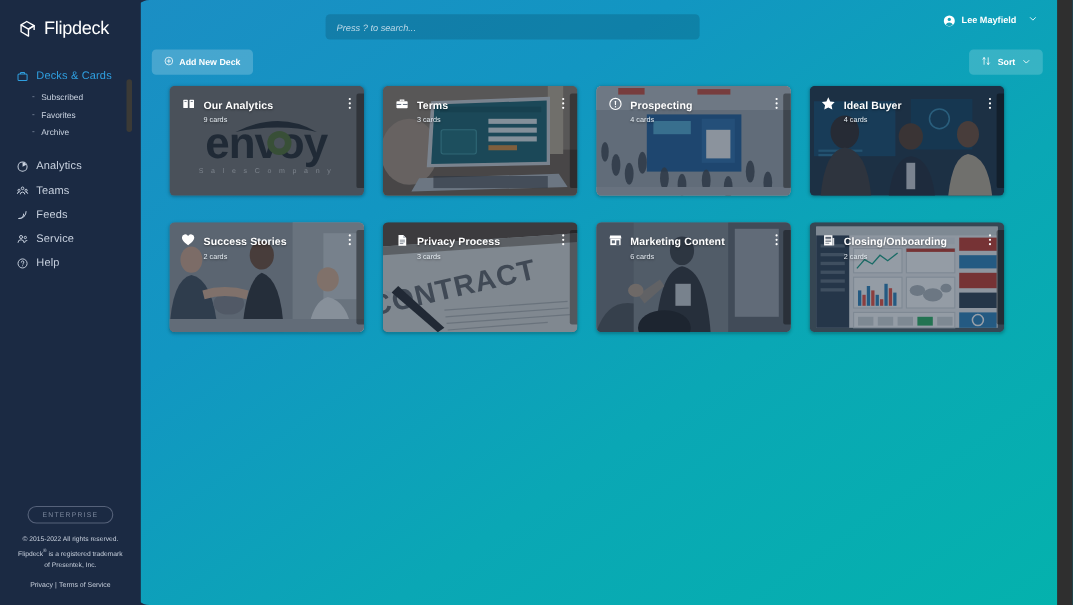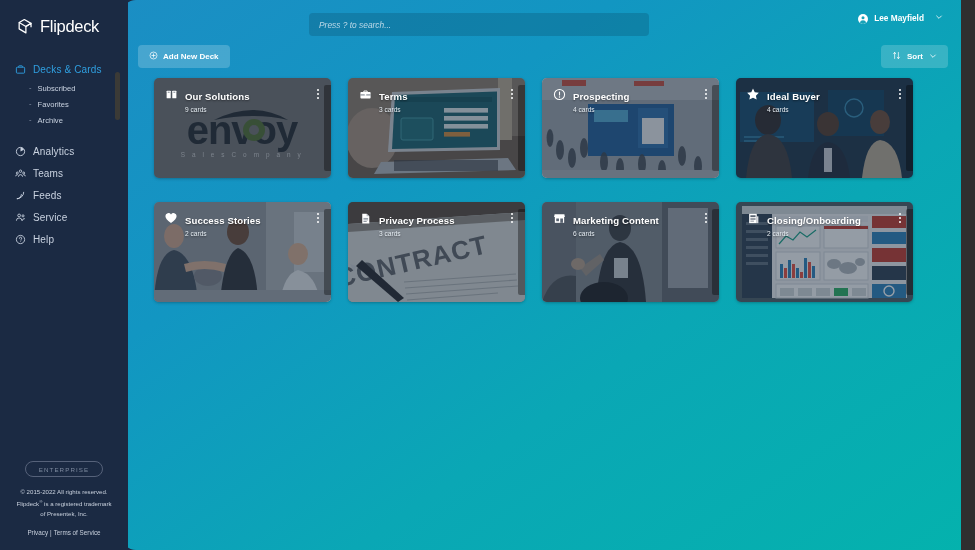--- a/index.html
+++ b/index.html
@@ -99,21 +99,21 @@
     background: linear-gradient(145deg, #1b8ec4 0%, #1296c2 30%, #0aa7b5 62%, #04b2ad 100%);
     overflow: hidden;
   }
 
   .topbar {
     position: relative;
     height: 41px;
     display: flex; align-items: center;
   }
   .search-wrap {
-    position: absolute; left: 187px; top: 13px;
+    position: absolute; left: 174px; top: 13px;
     width: 340px; height: 23px;
   }
   .search-input {
     width: 100%; height: 100%;
     background: rgba(10,80,110,0.30);
     border: none; border-radius: 4px;
     color: #d8eef7; font-size: 8.4px; font-style: italic;
     padding: 0 10px;
     font-family: "Liberation Sans", sans-serif;
     outline: none;
@@ -430,21 +430,21 @@
                   <rect x="3" y="5" width="7.6" height="14" rx="1"></rect>
                   <rect x="13.4" y="5" width="7.6" height="14" rx="1"></rect>
                 </g>
               <g fill="#5a6472">
                   <rect x="5" y="7" width="3.6" height="1.4"></rect>
                   <rect x="15.4" y="7" width="3.6" height="1.4"></rect>
                 </g>
             </svg>
           </span>
           <span class="deck-meta">
-            <span class="deck-title">Our Solutions</span>
+            <span class="deck-title">Our Analytics</span>
             <span class="deck-count" style="display:block">9 cards</span>
           </span>
           <span class="deck-kebab">
               <i></i>
               <i></i>
               <i></i>
             </span>
         </div>
         <div class="deck-edge"></div>
       </article>

